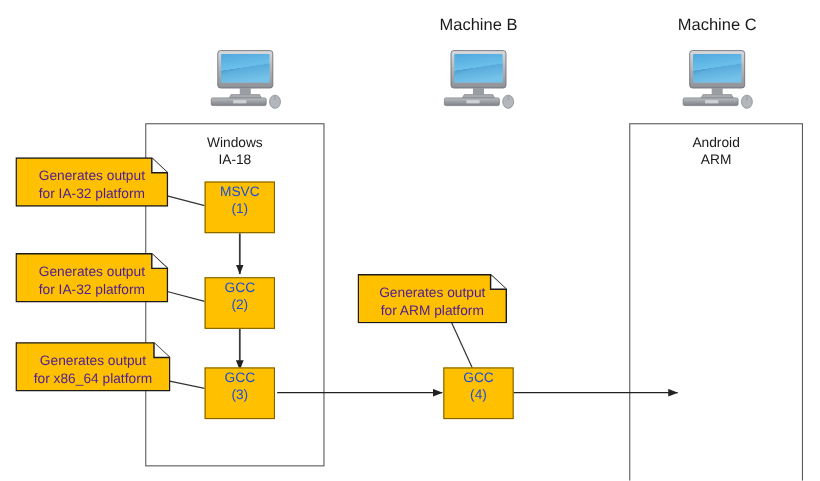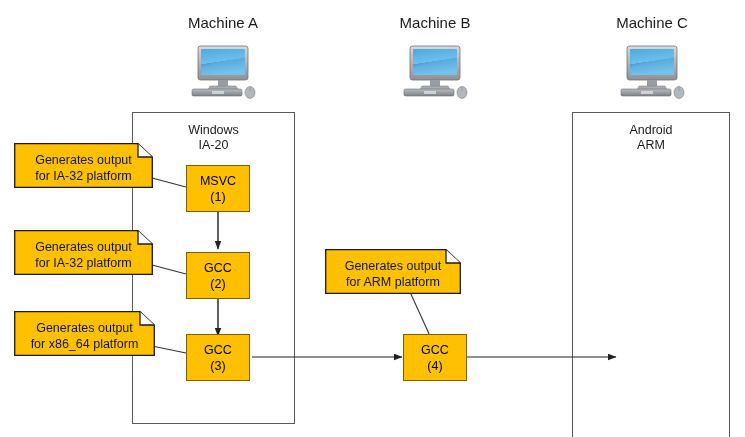--- a/index.html
+++ b/index.html
@@ -48,38 +48,37 @@
     white-space: pre-line;
   }
   .node-box {
     position: absolute;
     background: #FFC000;
     border: 1.4px solid #7f6000;
     box-sizing: border-box;
     display: flex;
     flex-direction: column;
     align-items: center;
-    justify-content: center;
     font-size: 12.5px;
     line-height: 16px;
-    color: #000000;
+    color: #1d4ed8;
     z-index: 6;
   }
   .node-box span {
     display: block;
     text-align: center;
   }
   .note {
     position: absolute;
     background: #FFC000;
     box-sizing: border-box;
     z-index: 7;
     font-size: 12.5px;
     line-height: 16px;
-    color: #0f172a;
+    color: #4c1d95;
   }
   .note .note-shape {
     position: absolute;
     inset: 0;
   }
   .note .note-text {
     position: relative;
     width: 100%;
     height: 100%;
     display: flex;
@@ -100,21 +99,20 @@
     height: 437px;
     pointer-events: none;
     z-index: 4;
   }
 </style>
 </head>
 <body>
 
 <div id="diagram">
 
-  <div class="machine-title" style="left:158px; top:14px; width:130px;">Machine A</div>
   <div class="machine-title" style="left:370px; top:14px; width:130px;">Machine B</div>
   <div class="machine-title" style="left:587px; top:14px; width:130px;">Machine C</div>
 
   <svg class="pc-icon" style="left:186px; top:44px;" viewBox="0 0 74 56">
     <defs>
       <linearGradient id="scr" x1="0" y1="0" x2="0.25" y2="1">
         <stop offset="0%" stop-color="#4fa8dd"></stop>
         <stop offset="55%" stop-color="#6cc0ea"></stop>
         <stop offset="56%" stop-color="#4f9fd0"></stop>
         <stop offset="100%" stop-color="#8fd2f0"></stop>
@@ -158,21 +156,21 @@
     <rect x="32" y="36" width="10" height="6" fill="#9a9da2"></rect>
     <path d="M24 42 h26 l2 4 h-30 z" fill="#a8abb0" stroke="#80838a" stroke-width="0.6"></path>
     <rect x="6" y="45" width="50" height="7" rx="1.5" fill="url(#kbd)" stroke="#6e7176" stroke-width="0.6"></rect>
     <rect x="26" y="47" width="12" height="3" fill="#e6e7e9" opacity="0.7"></rect>
     <ellipse cx="64" cy="48.5" rx="5" ry="6" fill="#b3b6ba" stroke="#7f8287" stroke-width="0.6"></ellipse>
     <line x1="64" y1="43" x2="64" y2="47" stroke="#8b8e93" stroke-width="0.6"></line>
   </svg>
 
   <div class="container-box" style="left:132px; top:112px; width:163px; height:312px;">
     <div class="container-label">Windows
-IA-20</div>
+IA-18</div>
   </div>
 
 
   <div class="container-box" style="left:572px; top:112px; width:158px; height:373px;">
     <div class="container-label">Android
 ARM</div>
   </div>
 
   <svg class="overlay" viewBox="0 0 745 437">
     <defs>

